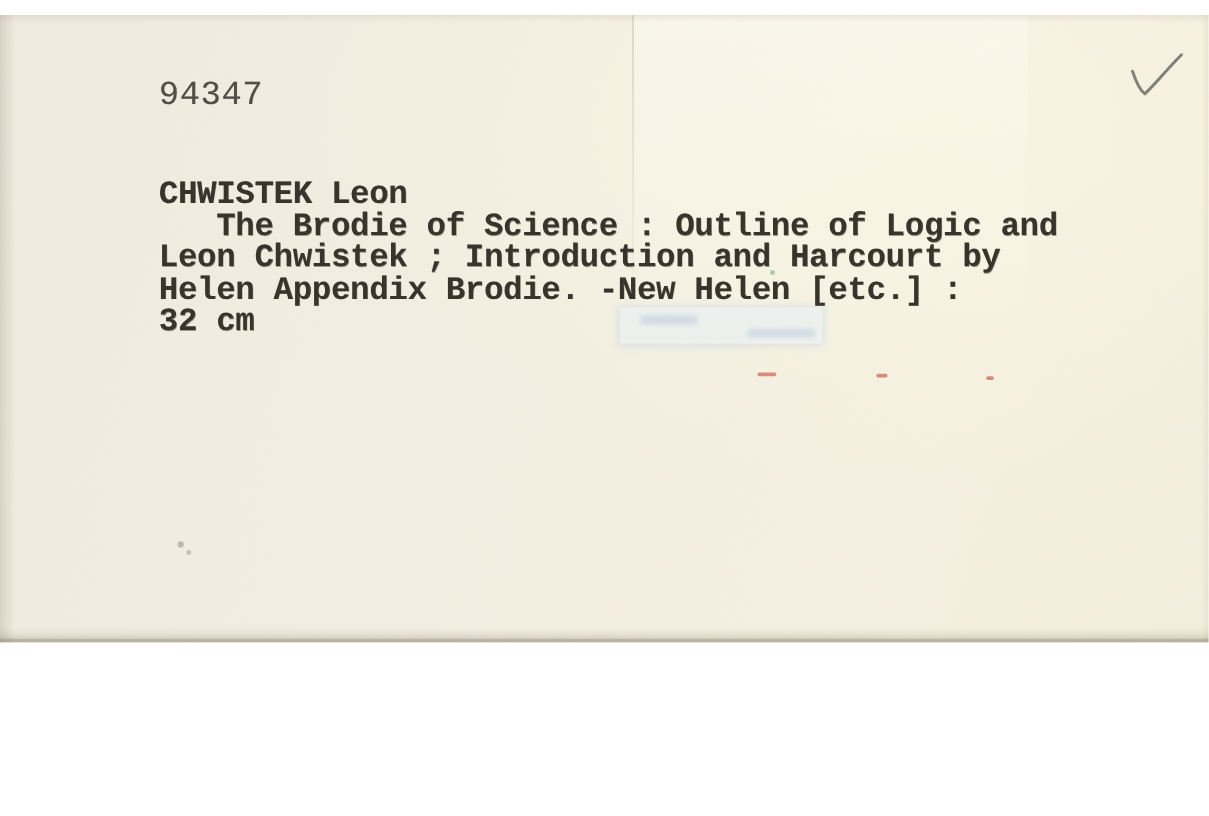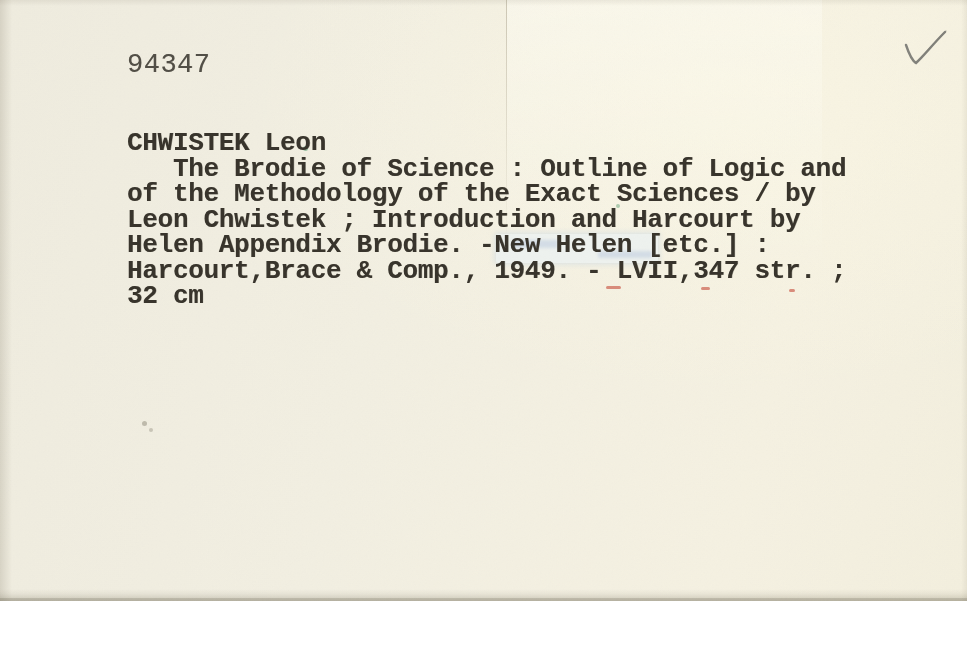--- a/index.html
+++ b/index.html
@@ -3,25 +3,26 @@
 <meta charset="utf-8">
 <style>
   html, body { margin: 0; padding: 0; }
   body {
     width: 967px; height: 653px;
     font-family: "Liberation Mono", "DejaVu Sans Mono", monospace;
     overflow: hidden;
   }
   .card {
     position: relative;
-    width: 967px; height: 601px;
+    width: 967px; height: 502px;
     background:
       radial-gradient(ellipse 700px 420px at 75% 18%, rgba(252,248,228,0.55), rgba(252,248,228,0) 70%),
       linear-gradient(104deg, #efecdf 0%, #f2efe2 40%, #f5f1e2 78%, #f3efde 100%);
     overflow: hidden;
+    margin-top: 12px;
   }
 
   
   .crease {
     position: absolute; left: 506px; top: 0; width: 1px; height: 245px;
     background: linear-gradient(to bottom, rgba(145,135,112,0.40), rgba(145,135,112,0.18) 55%, rgba(145,135,112,0));
   }
   .bright-col {
     position: absolute; left: 507px; top: 0; width: 315px; height: 280px;
     background: linear-gradient(to bottom, rgba(255,254,246,0.42), rgba(255,254,246,0.15) 55%, rgba(255,254,246,0));
@@ -130,24 +131,22 @@
     <path d="M22 41 C 30 34, 44 18, 53 9" stroke="#7b7b76" stroke-width="1.2" stroke-linecap="round" opacity="0.5"></path>
   </svg>
 
   <div class="patch"></div>
   <div class="blue-ghost ghost-1"></div>
   <div class="blue-ghost ghost-2"></div>
 
   <div class="typed">
     <div class="line">CHWISTEK Leon</div>
     <div class="line">   The Brodie of Science : Outline of Logic and</div>
-    <div class="line">of the Methodology of the Exact Sciences / by</div>
     <div class="line">Leon Chwistek ; Introduction and Harcourt by</div>
     <div class="line"><span>Helen Appendix Brodie. </span><span>-New Helen</span><span> [etc.] :</span></div>
-    <div class="line">Harcourt,Brace &amp; Comp., 1949. - LVII,347 str. ;</div>
     <div class="line">32 cm</div>
   </div>
 
   <div class="red-mark rm1"></div>
   <div class="red-mark rm2"></div>
   <div class="red-mark rm3"></div>
 
   <div class="speck speck-gray-a"></div>
   <div class="speck speck-gray-b"></div>
   <div class="speck speck-green-a"></div>

